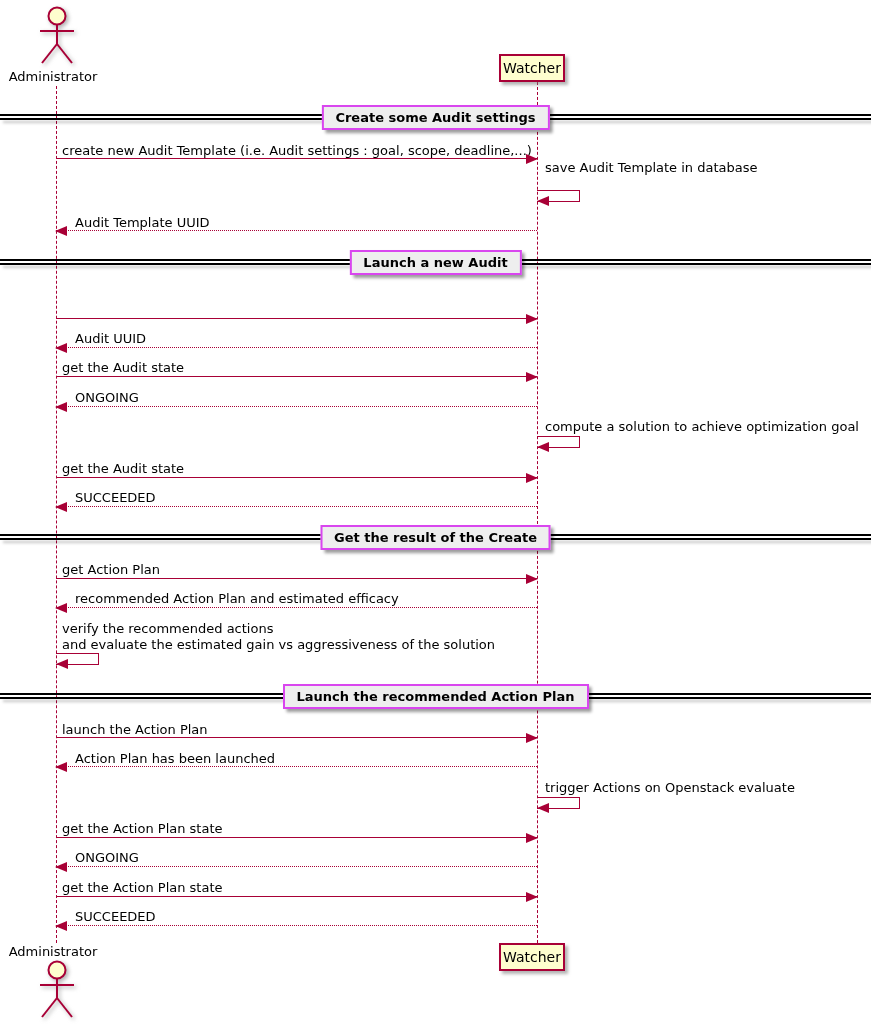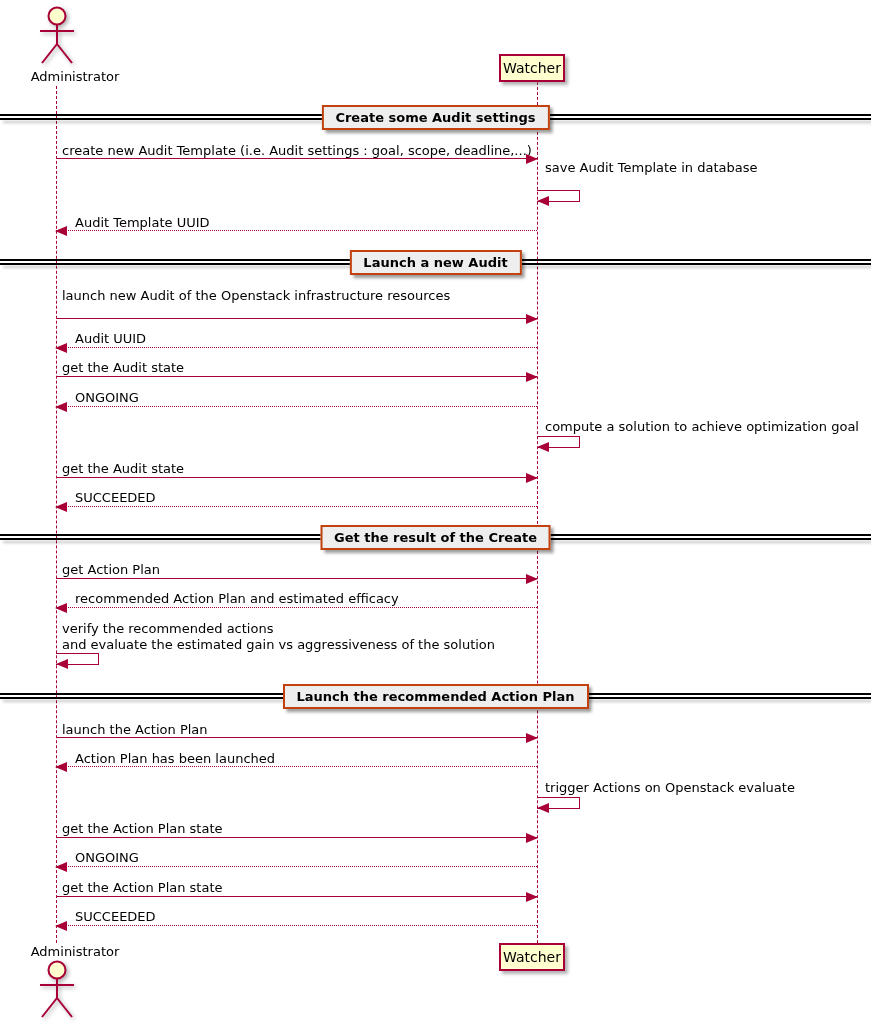--- a/index.html
+++ b/index.html
@@ -8,29 +8,29 @@
     font-family:"DejaVu Sans","Liberation Sans",sans-serif; font-size:13px; color:#000;
     overflow:hidden;
   }
   .lifeline { position:absolute; width:0; border-left:1px dashed #A80036; }
   .pbox {
     position:absolute; left:499px; width:66px; height:28px; box-sizing:border-box;
     background:#FEFECE; border:2px solid #A80036; text-align:center;
     font-size:14px; line-height:24px;
     box-shadow:3px 3px 3px rgba(120,120,120,0.55);
   }
-  .actor-label { position:absolute; left:0; width:106px; text-align:center; white-space:nowrap;margin-left:22px; }
+  .actor-label { position:absolute; left:0; width:106px; text-align:center; white-space:nowrap; }
   .actor-svg { position:absolute; left:31px; filter:drop-shadow(2px 2px 2px rgba(120,120,120,0.6)); }
   .divider-line {
     position:absolute; left:0; width:871px; height:2px; background:#000;
     box-shadow:0 4px 0 #000, 3px 7px 3px rgba(0,0,0,0.25);
   }
   .divider-label {
     position:absolute; left:50%; transform:translateX(-50%);
-    background:#EEEEEE; border:2px solid #c2410c; padding:3px 12px;
+    background:#EEEEEE; border:2px solid #d946ef; padding:3px 12px;
     font-weight:bold; font-size:13px; white-space:nowrap;
     box-shadow:3px 3px 3px rgba(0,0,0,0.4);
   }
   .msg-label { position:absolute; white-space:nowrap; }
   .arrow { position:absolute; left:56px; width:481px; height:0; }
   .arrow.solid  { border-top:1px solid #A80036; }
   .arrow.dotted { border-top:1px dotted #A80036; }
   .head { position:absolute; width:0; height:0; top:-5px; }
   .head.right { right:-1px; border-left:12px solid #A80036; border-top:5px solid transparent; border-bottom:5px solid transparent; }
   .head.left  { left:-1px;  border-right:12px solid #A80036; border-top:5px solid transparent; border-bottom:5px solid transparent; }
@@ -73,21 +73,20 @@
     </div>
 
   <div class="msg-label" style="left:75px; top:215px;">Audit Template UUID</div>
   <div class="arrow dotted" style="top:230px;">
       <span class="head left"></span>
     </div>
 
   <div class="divider-line" style="top:259px;"></div>
   <div class="divider-label" style="top:250px;">Launch a new Audit</div>
 
-  <div class="msg-label" style="left:62px; top:288px;">launch new Audit of the Openstack infrastructure resources</div>
   <div class="arrow solid" style="top:318px;">
       <span class="head right"></span>
     </div>
 
   <div class="msg-label" style="left:75px; top:331px;">Audit UUID</div>
   <div class="arrow dotted" style="top:347px;">
       <span class="head left"></span>
     </div>
 
   <div class="msg-label" style="left:62px; top:360px;">get the Audit state</div>

